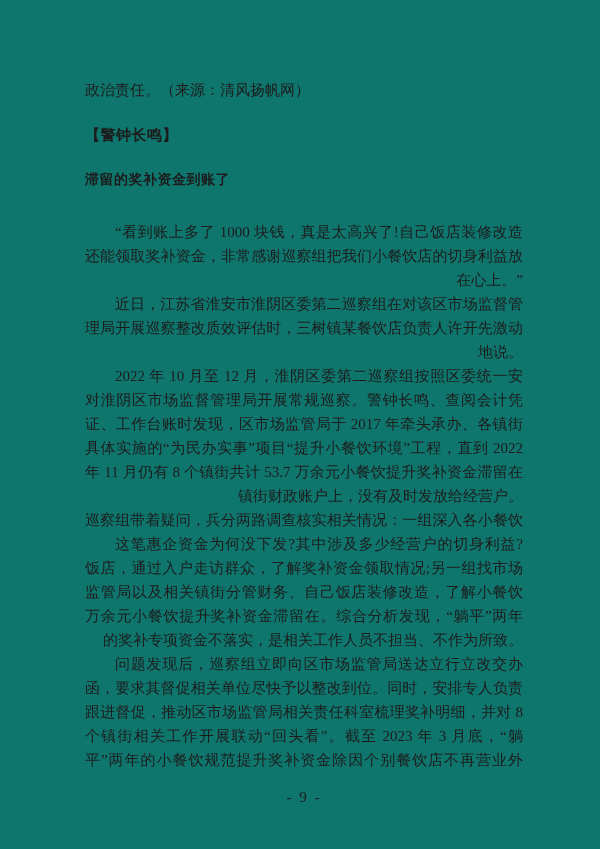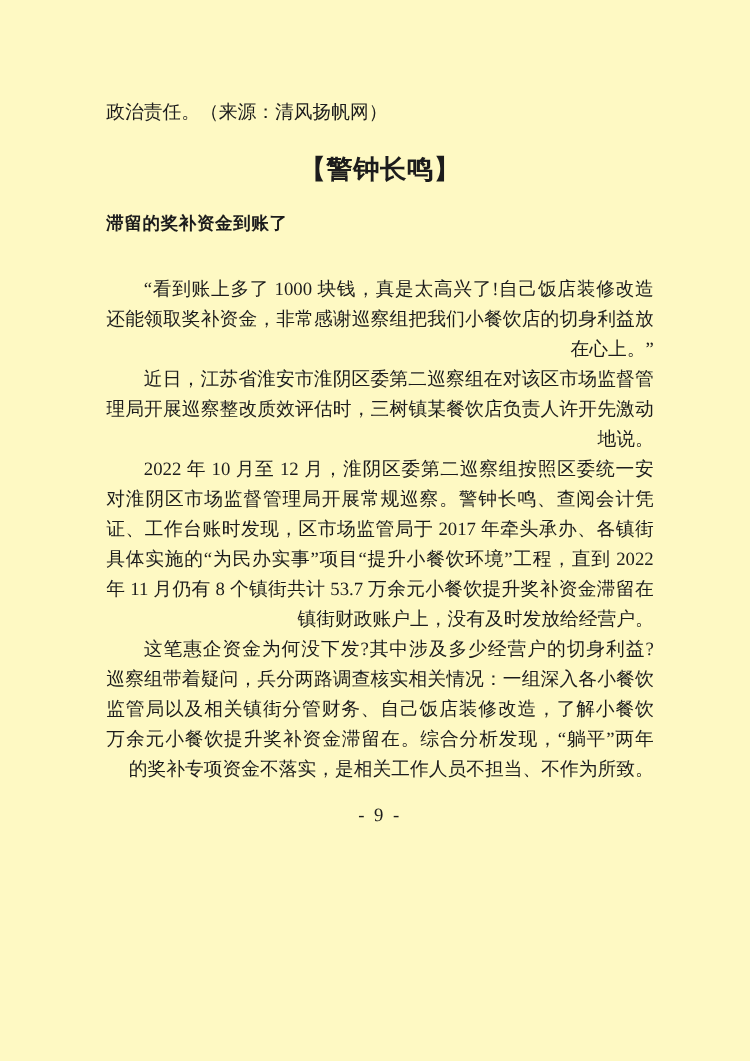--- a/index.html
+++ b/index.html
@@ -4,42 +4,41 @@
 <style>
   html, body {
     margin: 0;
     padding: 0;
     background: #ffffff;
   }
   .page {
     position: relative;
     width: 600px;
     height: 849px;
-    background: #fef9c3;
+    background: #0f766e;
     overflow: hidden;
     font-family: "Liberation Serif", "DejaVu Serif", serif;
     color: #1c1c1c;
   }
   .col {
     margin-left: 85px;
     width: 438px;
   }
   .carryover {
     padding-top: 78px;
     font-size: 15px;
     line-height: 24px;
     white-space: nowrap;
   }
   .section-tag {
     margin-top: 21px;
-    font-size: 21px;
+    font-size: 15px;
     font-weight: bold;
     line-height: 24px;
     letter-spacing: 0.5px;
-    text-align: center;
   }
   .article-title {
     margin-top: 19px;
     font-size: 14px;
     font-weight: bold;
     line-height: 28px;
     text-align: left;
     letter-spacing: 0.5px;
   }
   .article-body {
@@ -93,22 +92,30 @@
         </div>
         <div class="para">
           <div class="line indent fill">2022 年 10 月至 12 月，淮阴区委第二巡察组按照区委统一安排，</div>
           <div class="line fill">对淮阴区市场监督管理局开展常规巡察。警钟长鸣、查阅会计凭</div>
           <div class="line fill">证、工作台账时发现，区市场监管局于 2017 年牵头承办、各镇街</div>
           <div class="line fill">具体实施的“为民办实事”项目“提升小餐饮环境”工程，直到 2022</div>
           <div class="line fill">年 11 月仍有 8 个镇街共计 53.7 万余元小餐饮提升奖补资金滞留在</div>
           <div class="line">镇街财政账户上，没有及时发放给经营户。</div>
         </div>
         <div class="para">
+          <div class="line fill">巡察组带着疑问，兵分两路调查核实相关情况：一组深入各小餐饮</div>
           <div class="line indent fill">这笔惠企资金为何没下发?其中涉及多少经营户的切身利益?</div>
-          <div class="line fill">巡察组带着疑问，兵分两路调查核实相关情况：一组深入各小餐饮</div>
+          <div class="line fill">饭店，通过入户走访群众，了解奖补资金领取情况;另一组找市场</div>
           <div class="line fill">监管局以及相关镇街分管财务、自己饭店装修改造，了解小餐饮</div>
           <div class="line fill">万余元小餐饮提升奖补资金滞留在。综合分析发现，“躺平”两年</div>
           <div class="line">的奖补专项资金不落实，是相关工作人员不担当、不作为所致。</div>
+        </div>
+        <div class="para">
+          <div class="line indent fill">问题发现后，巡察组立即向区市场监管局送达立行立改交办</div>
+          <div class="line fill">函，要求其督促相关单位尽快予以整改到位。同时，安排专人负责</div>
+          <div class="line fill">跟进督促，推动区市场监管局相关责任科室梳理奖补明细，并对 8</div>
+          <div class="line fill">个镇街相关工作开展联动“回头看”。截至 2023 年 3 月底，“躺</div>
+          <div class="line fill">平”两年的小餐饮规范提升奖补资金除因个别餐饮店不再营业外</div>
         </div>
       </div>
     <div class="page-num">- 9 -</div>
   </div>
 </div>
 
 </body></html>

